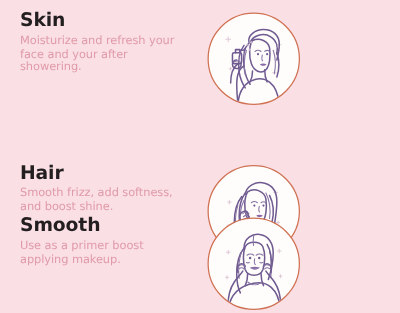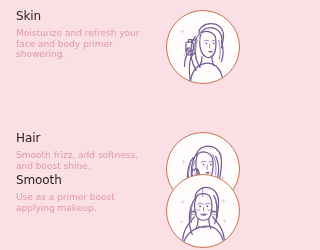--- a/index.html
+++ b/index.html
@@ -34,22 +34,22 @@
 
   .text-col {
     position: absolute;
     left: 16px;
     top: 0;
     width: 136px;
   }
 
   .heading {
     font-family: "DejaVu Sans", sans-serif;
-    font-weight: normal;
-    font-size: 12px;
+    font-weight: bold;
+    font-size: 15px;
     line-height: 17px;
     color: #231f20;
     letter-spacing: -0.1px;
     margin: 0 0 3px 0;
     white-space: nowrap;
   }
 
   .body-text {
     font-family: "DejaVu Sans", sans-serif;
     font-size: 9.1px;
@@ -110,21 +110,21 @@
   .eye { fill: #6f5b91; stroke: none; }
 </style>
 </head>
 <body>
 
 <div id="page">
 
   <div class="row row-0">
     <div class="text-col">
       <div class="heading">Skin</div>
-      <div class="body-text">Moisturize and refresh your face and body primer showering.</div>
+      <div class="body-text">Moisturize and refresh your face and your after showering.</div>
     </div>
     <div class="circle-wrap">
       <div class="circle">
         <svg viewBox="0 0 74 74">
 
           <g class="sparkle">
             <path d="M16 19 v4 M14 21 h4"></path>
             <path d="M58 24 v3 M56.5 25.5 h3"></path>
             <path d="M54 47 v3 M52.5 48.5 h3"></path>
             <path d="M18 44 v2.5 M16.8 45.2 h2.5"></path>

